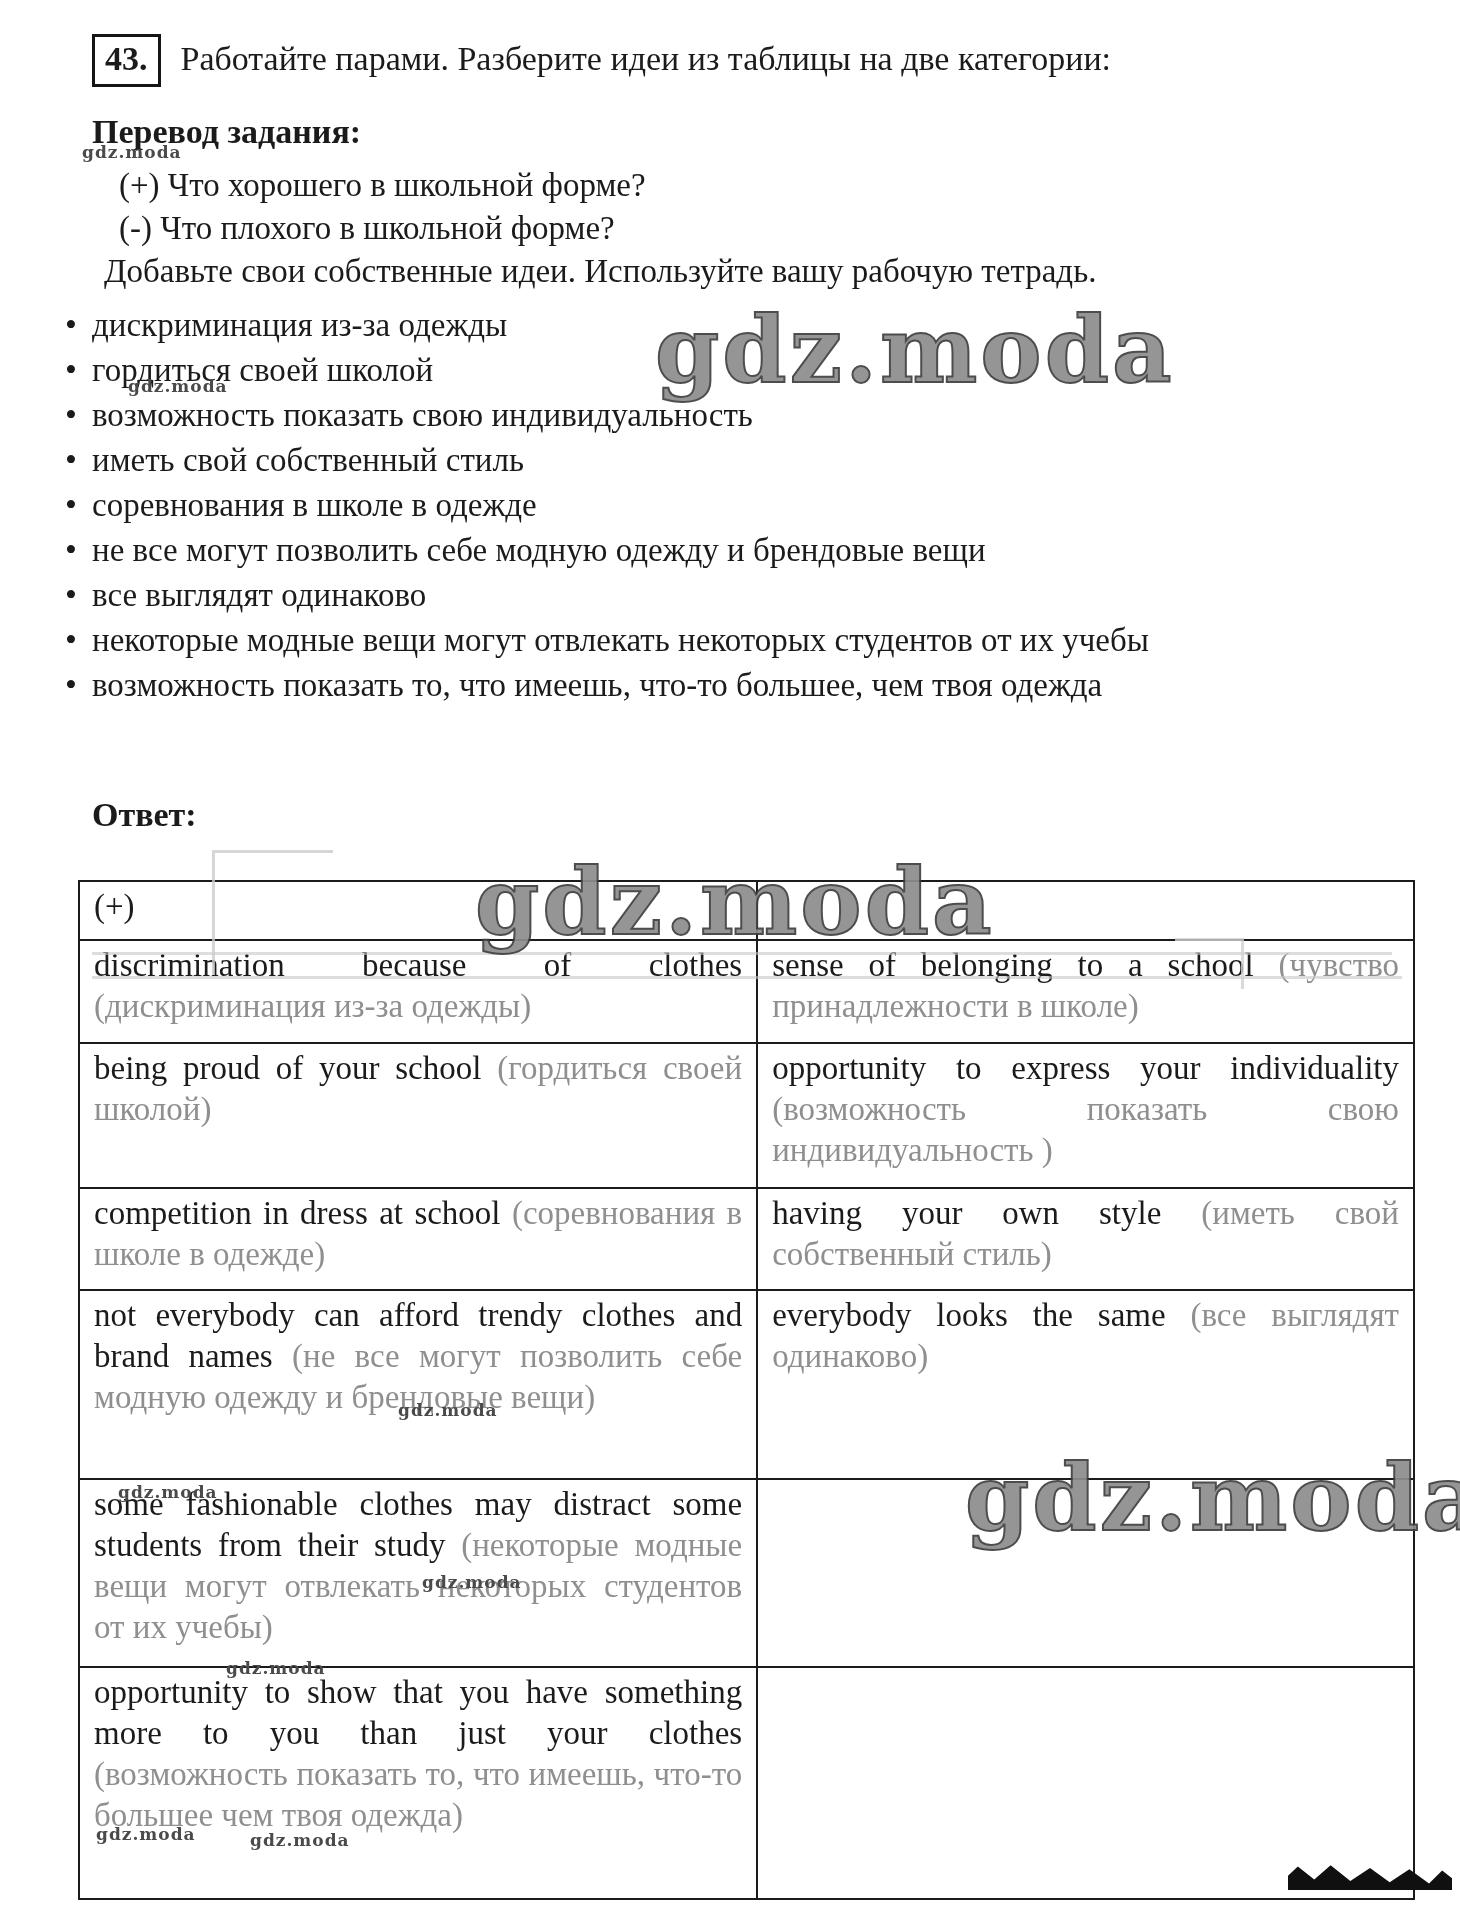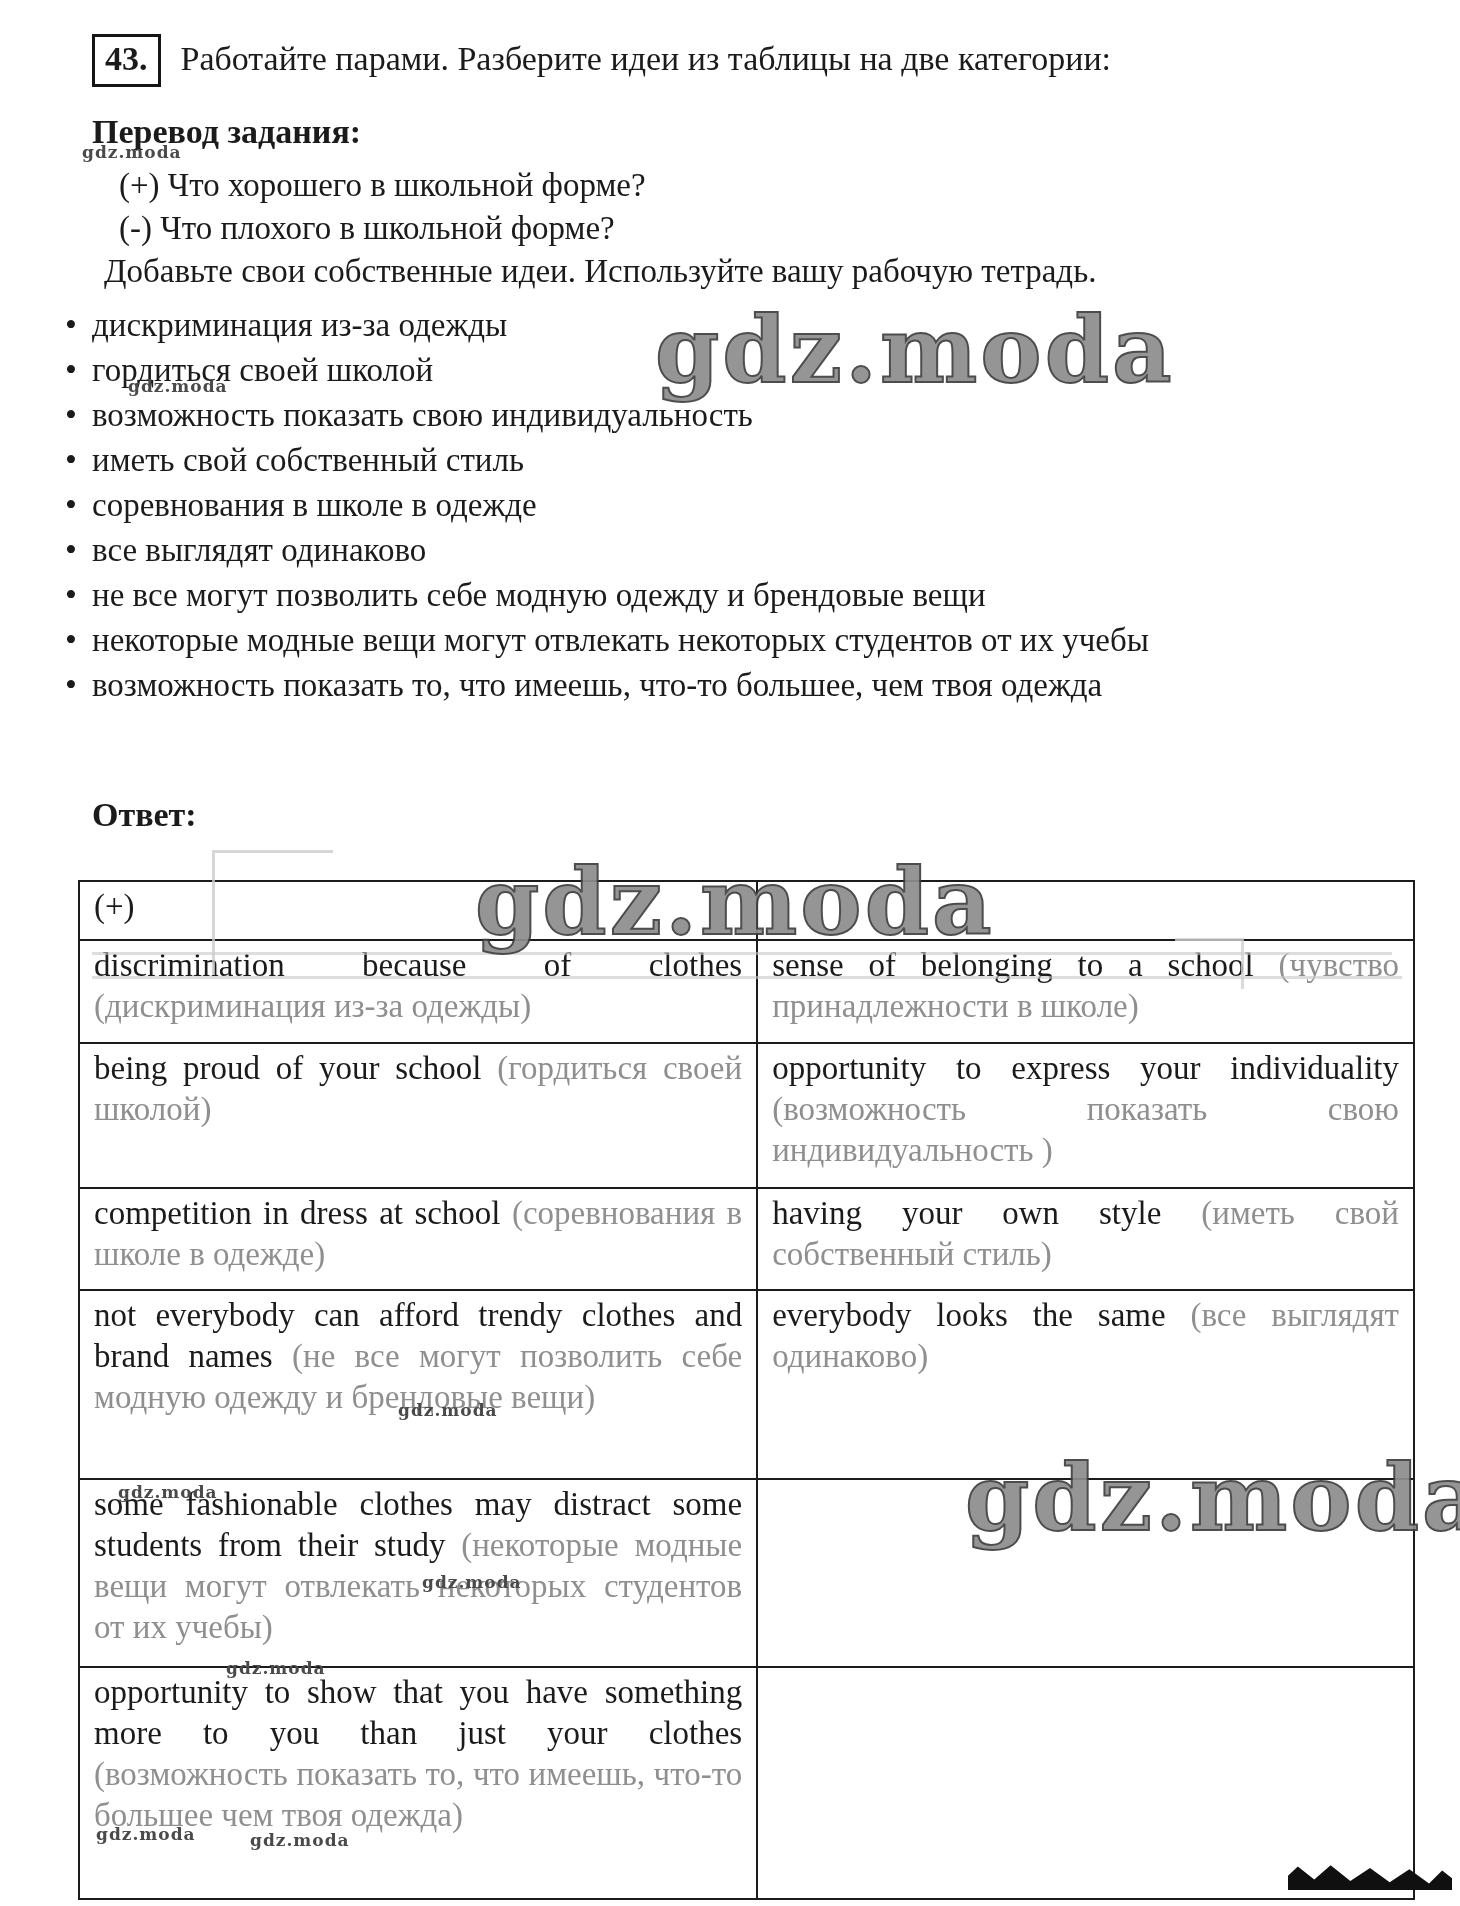--- a/index.html
+++ b/index.html
@@ -69,22 +69,22 @@
     <div class="ln-indent">(-) Что плохого в школьной форме?</div>
     <div>Добавьте свои собственные идеи. Используйте вашу рабочую тетрадь.</div>
   </div>
 
   <ul class="idea-list">
     <li>дискриминация из-за одежды</li>
     <li>гордиться своей школой</li>
     <li>возможность показать свою индивидуальность</li>
     <li>иметь свой собственный стиль</li>
     <li>соревнования в школе в одежде</li>
+    <li>не все могут позволить себе модную одежду и брендовые вещи</li>
     <li>все выглядят одинаково</li>
-    <li>не все могут позволить себе модную одежду и брендовые вещи</li>
     <li>некоторые модные вещи могут отвлекать некоторых студентов от их учебы</li>
     <li>возможность показать то, что имеешь, что-то большее, чем твоя одежда</li>
   </ul>
 
   <div class="answer-heading">Ответ:</div>
 
   <table class="tbl">
     <colgroup>
         <col style="width:50.8%">
         <col style="width:49.2%">

